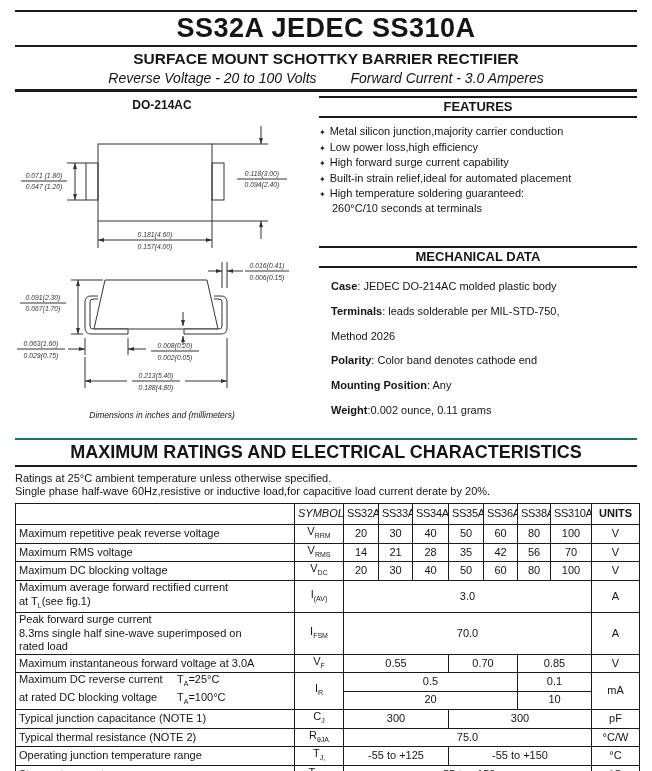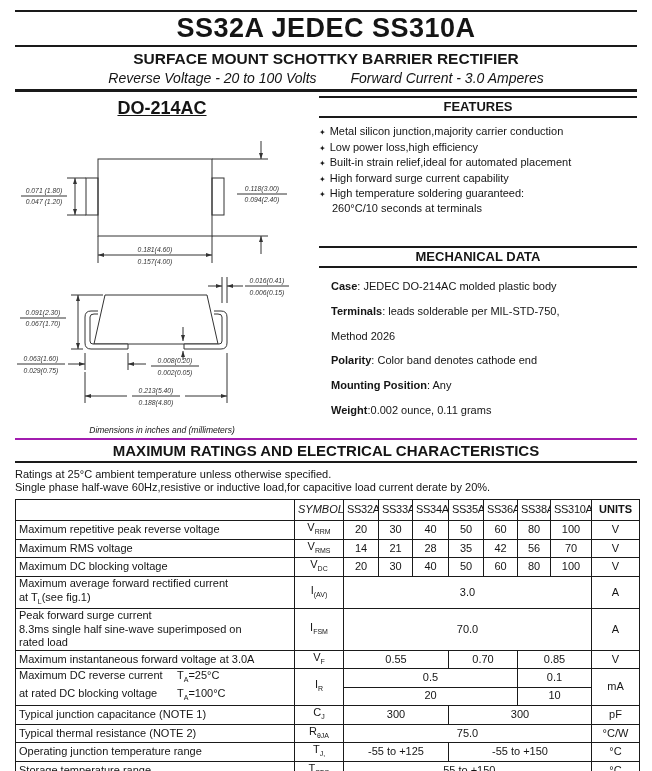--- a/index.html
+++ b/index.html
@@ -12,36 +12,36 @@
   .rule-top{height:2px;margin-bottom:1px;}
   .rule-mid{height:2px;margin-top:1px;}
   .rule-thick{height:3px;margin-top:3px;}
   h1.title{font-size:27px;font-weight:bold;text-align:center;margin:1px 0 1px 0;letter-spacing:.5px;}
   h2.subtitle{font-size:15.5px;font-weight:bold;text-align:center;margin:3px 0 0 0;}
   .tagline{font-style:italic;font-size:14px;text-align:center;margin:2px 0 2px 0;}
   .tagline .tg2{margin-left:30px;}
 
   .columns{display:flex;height:332px;margin-top:4px;}
   .left-col{width:294px;flex:none;}
-  .pkg-name{font-size:18px;font-weight:bold;text-decoration:underline;text-align:center;margin:2px 0 16px 0;}
+  .pkg-name{font-size:12px;font-weight:bold;text-align:center;margin:2px 0 8px 0;}
   svg .dim{font-size:6.8px;font-style:italic;fill:#333;font-weight:normal;}
   .dim-caption{font-size:8.5px;font-style:italic;text-align:center;margin-top:8px;}
 
   .right-col{flex:1;padding-left:10px;}
   .section-heading{border-top:2px solid #1a1a1a;border-bottom:2px solid #1a1a1a;
     text-align:center;font-weight:bold;font-size:13px;padding:1px 0 2px 0;}
   ul.features{list-style:none;margin:7px 0 0 0;padding:0;font-size:11px;line-height:12.5px;}
   ul.features li{padding-left:13px;text-indent:-13px;margin:0 0 1px 0;white-space:pre-line;}
   .blt{font-size:8px;margin-right:4px;font-style:normal;}
   .mech-block{margin-top:32px;}
   .mech{font-size:11px;line-height:12.8px;margin-top:6px;}
   .mech p{margin:12px;}
 
-  .ratings-heading{margin-top:10px;border-top:2px solid #a21caf;border-bottom:2px solid #1a1a1a;
-    text-align:center;font-weight:bold;font-size:15px;padding:2px 0;}
+  .ratings-heading{margin-top:10px;border-top:2px solid #0f766e;border-bottom:2px solid #1a1a1a;
+    text-align:center;font-weight:bold;font-size:18px;padding:2px 0;}
   p.cond{font-size:11px;line-height:13px;margin:0;}
   p.cond.first{margin-top:5px;}
 
   table.ratings{border-collapse:collapse;width:624px;margin-top:5px;table-layout:fixed;}
   table.ratings td{border:1px solid #1a1a1a;font-size:11px;padding:0 3px;height:15px;line-height:13.5px;
     overflow:hidden;}
   td.lblh{border:1px solid #1a1a1a;}
   td.symh{font-style:italic;font-size:9.5px;text-align:center;padding:0;}
   td.pn{font-weight:normal;font-size:10.5px;text-align:center;padding:0;letter-spacing:-0.3px;margin-left:17px;}
   td.unith{font-weight:bold;font-size:11.5px;text-align:center;padding:0;}
@@ -168,22 +168,22 @@
       </svg>
 
       <div class="dim-caption">Dimensions in inches and (millimeters)</div>
     </section>
 
     <section class="right-col">
       <div class="section-heading">FEATURES</div>
       <ul class="features">
         <li><span class="blt">✦</span><span>Metal silicon junction,majority carrier conduction</span></li>
         <li><span class="blt">✦</span><span>Low power loss,high efficiency</span></li>
+        <li><span class="blt">✦</span><span>High forward surge current capability</span></li>
         <li><span class="blt">✦</span><span>Built-in strain relief,ideal for automated placement</span></li>
-        <li><span class="blt">✦</span><span>High forward surge current capability</span></li>
         <li><span class="blt">✦</span><span>High temperature soldering guaranteed:
 260°C/10 seconds at terminals</span></li>
       </ul>
 
       <div class="mech-block">
         <div class="section-heading">MECHANICAL DATA</div>
         <div class="mech">
           <p><b>Case</b><span>: JEDEC DO-214AC molded plastic body</span></p>
           <p><b>Terminals</b><span>: leads solderable per MIL-STD-750,</span></p>
           <p><b></b><span>Method 2026</span></p>

